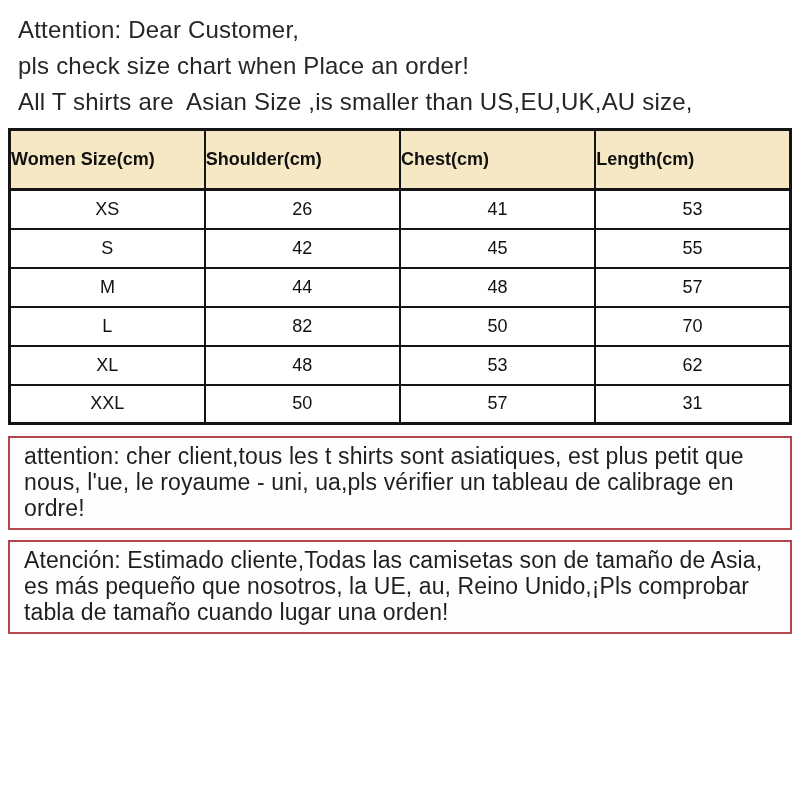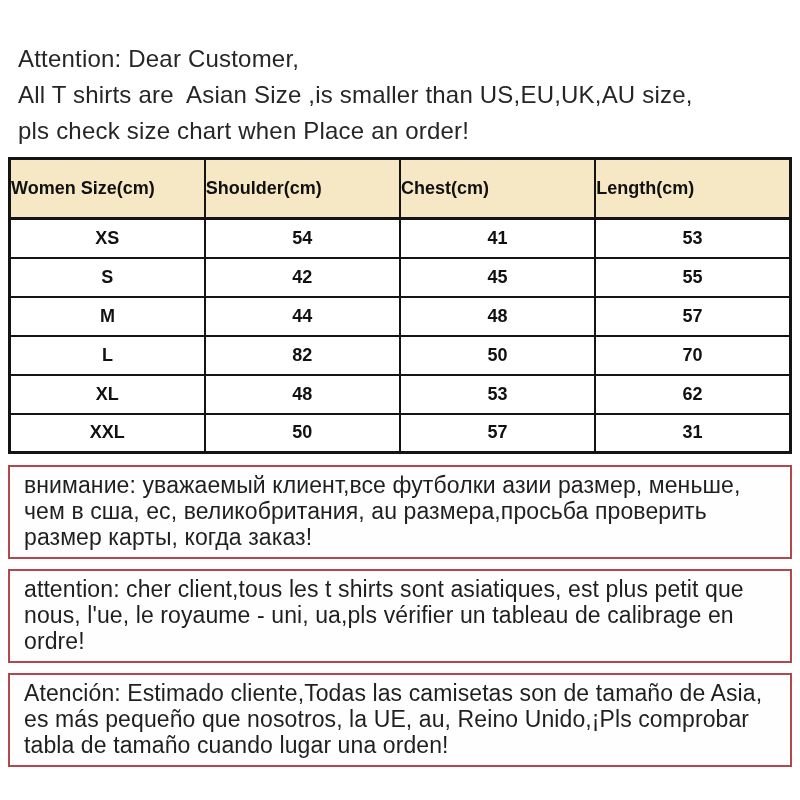--- a/index.html
+++ b/index.html
@@ -4,21 +4,21 @@
 <style>
   * { margin: 0; padding: 0; box-sizing: border-box; }
   html, body { background: #ffffff; }
   body {
     width: 800px;
     height: 800px;
     font-family: "Liberation Sans", "DejaVu Sans", sans-serif;
     color: #222222;
     overflow: hidden;
   }
-  .page { padding: 10px 8px 0 8px; margin-top: 29px; }
+  .page { padding: 10px 8px 0 8px; }
 
   
   .heading { margin: 2px 0 8px 10px; }
   .heading .hline {
     font-size: 24px;
     line-height: 36px;
     font-weight: 400;
     color: #262626;
     white-space: pre-wrap;
     letter-spacing: 0.2px;
@@ -40,21 +40,21 @@
     color: #111111;
     text-align: left;
     vertical-align: middle;
     border: 2px solid #141414;
     border-bottom-width: 3px;
     width: 25%;
   }
   table.size-table td {
     height: 39px;
     font-size: 18px;
-    font-weight: bold;
+    font-weight: normal;
     color: #111111;
     text-align: center;
     vertical-align: middle;
     border: 2px solid #141414;
     background: #ffffff;
   }
 
   
   .notice {
     width: 784px;
@@ -70,37 +70,37 @@
     letter-spacing: 0.1px;
   }
 </style>
 </head>
 <body>
 
 <div class="page">
 
   <div class="heading">
     <div class="hline">Attention: Dear Customer,</div>
+    <div class="hline">pls check size chart when Place an order!</div>
     <div class="hline">All T shirts are  Asian Size ,is smaller than US,EU,UK,AU size,</div>
-    <div class="hline">pls check size chart when Place an order!</div>
   </div>
 
   <table class="size-table">
     <thead>
       <tr>
         <th>Women Size(cm)</th>
         <th>Shoulder(cm)</th>
         <th>Chest(cm)</th>
         <th>Length(cm)</th>
       </tr>
     </thead>
     <tbody>
       <tr>
         <td>XS</td>
-        <td>54</td>
+        <td>26</td>
         <td>41</td>
         <td>53</td>
       </tr>
       <tr>
         <td>S</td>
         <td>42</td>
         <td>45</td>
         <td>55</td>
       </tr>
       <tr>
@@ -123,23 +123,20 @@
       </tr>
       <tr>
         <td>XXL</td>
         <td>50</td>
         <td>57</td>
         <td>31</td>
       </tr>
     </tbody>
   </table>
 
-  <div class="notice">
-    <div class="ntext">внимание: уважаемый клиент,все футболки азии размер, меньше, чем в сша, ес, великобритания, au размера,просьба проверить размер карты, когда заказ!</div>
-  </div>
 
   <div class="notice">
     <div class="ntext">attention: cher client,tous les t shirts sont asiatiques, est plus petit que nous, l'ue, le royaume - uni, ua,pls vérifier un tableau de calibrage en ordre!</div>
   </div>
 
   <div class="notice">
     <div class="ntext">Atención: Estimado cliente,Todas las camisetas son de tamaño de Asia, es más pequeño que nosotros, la UE, au, Reino Unido,¡Pls comprobar tabla de tamaño cuando lugar una orden!</div>
   </div>
 
 </div>

